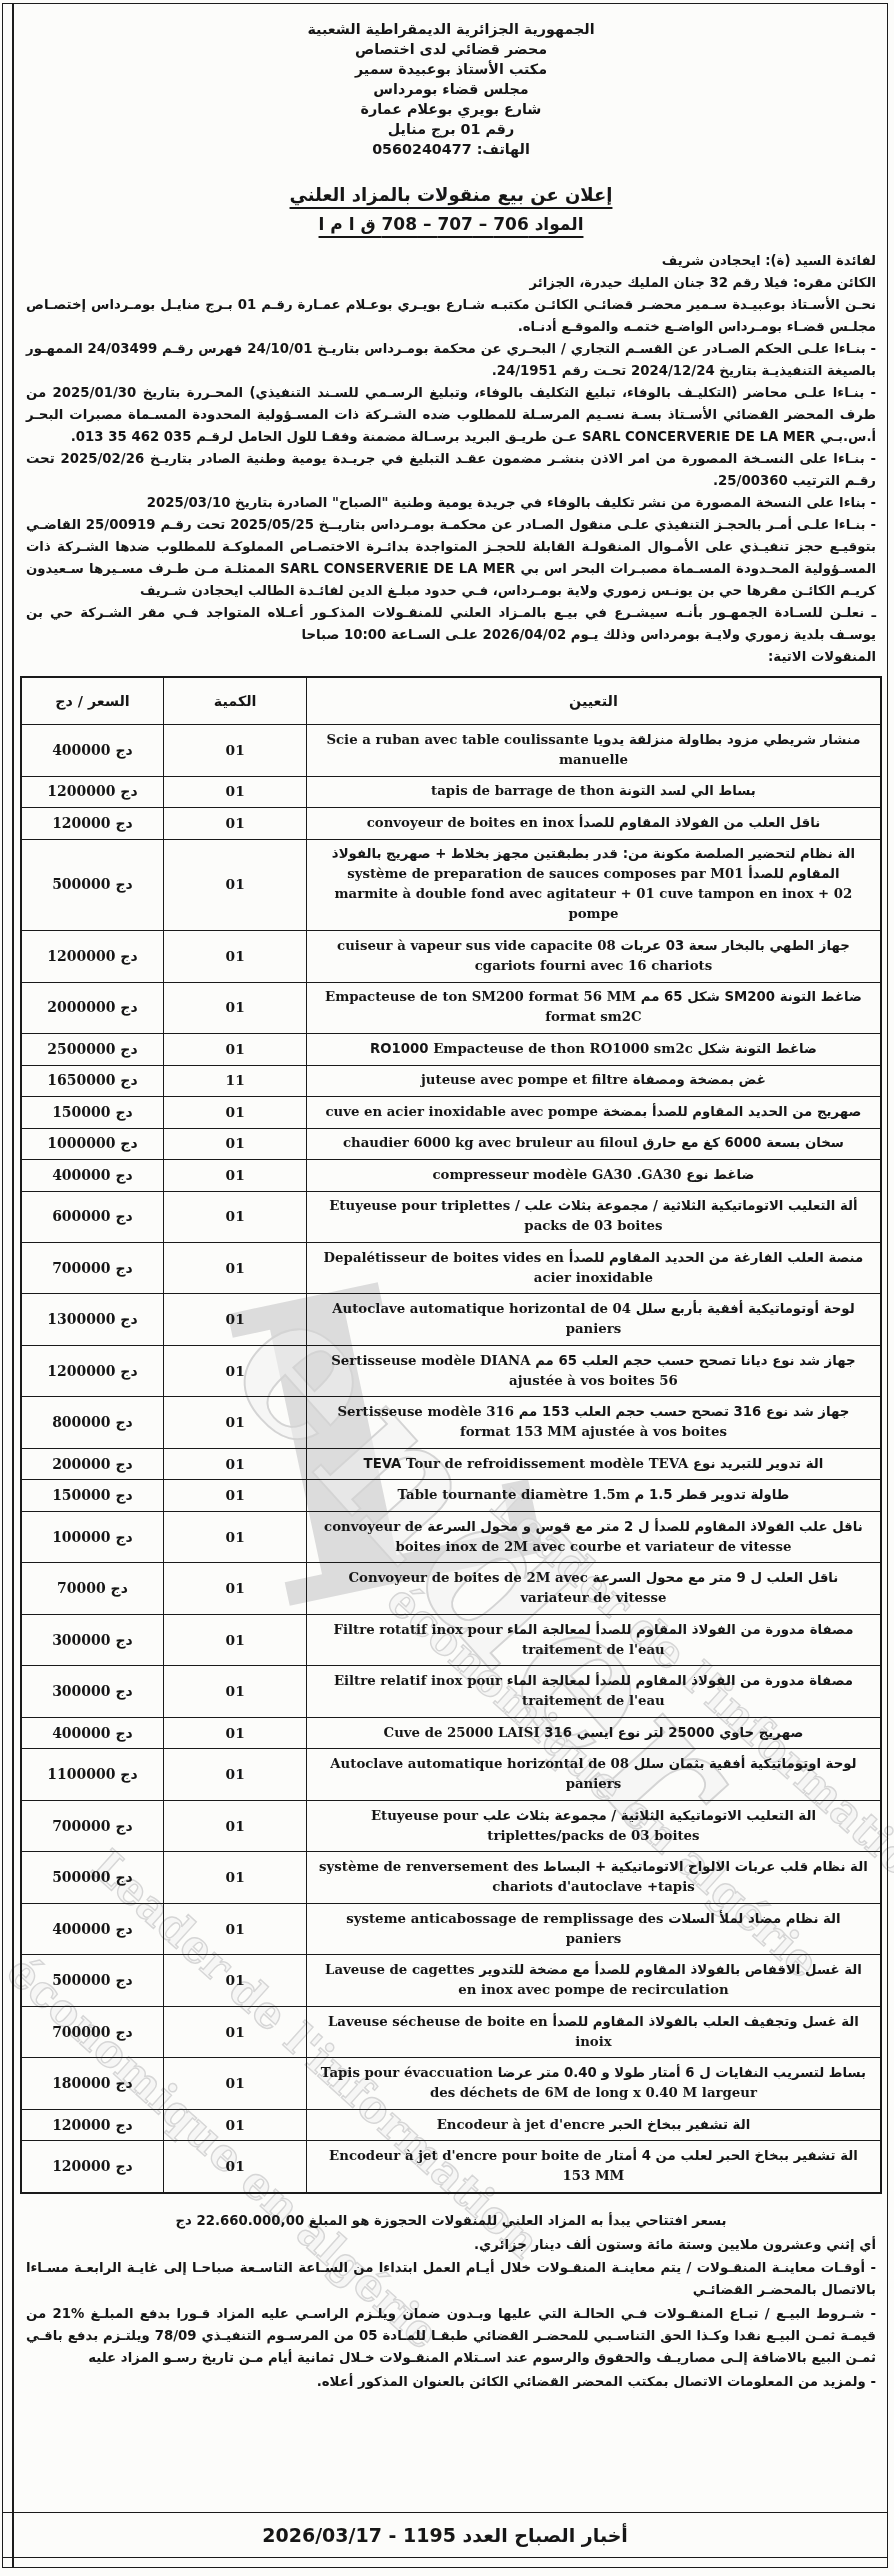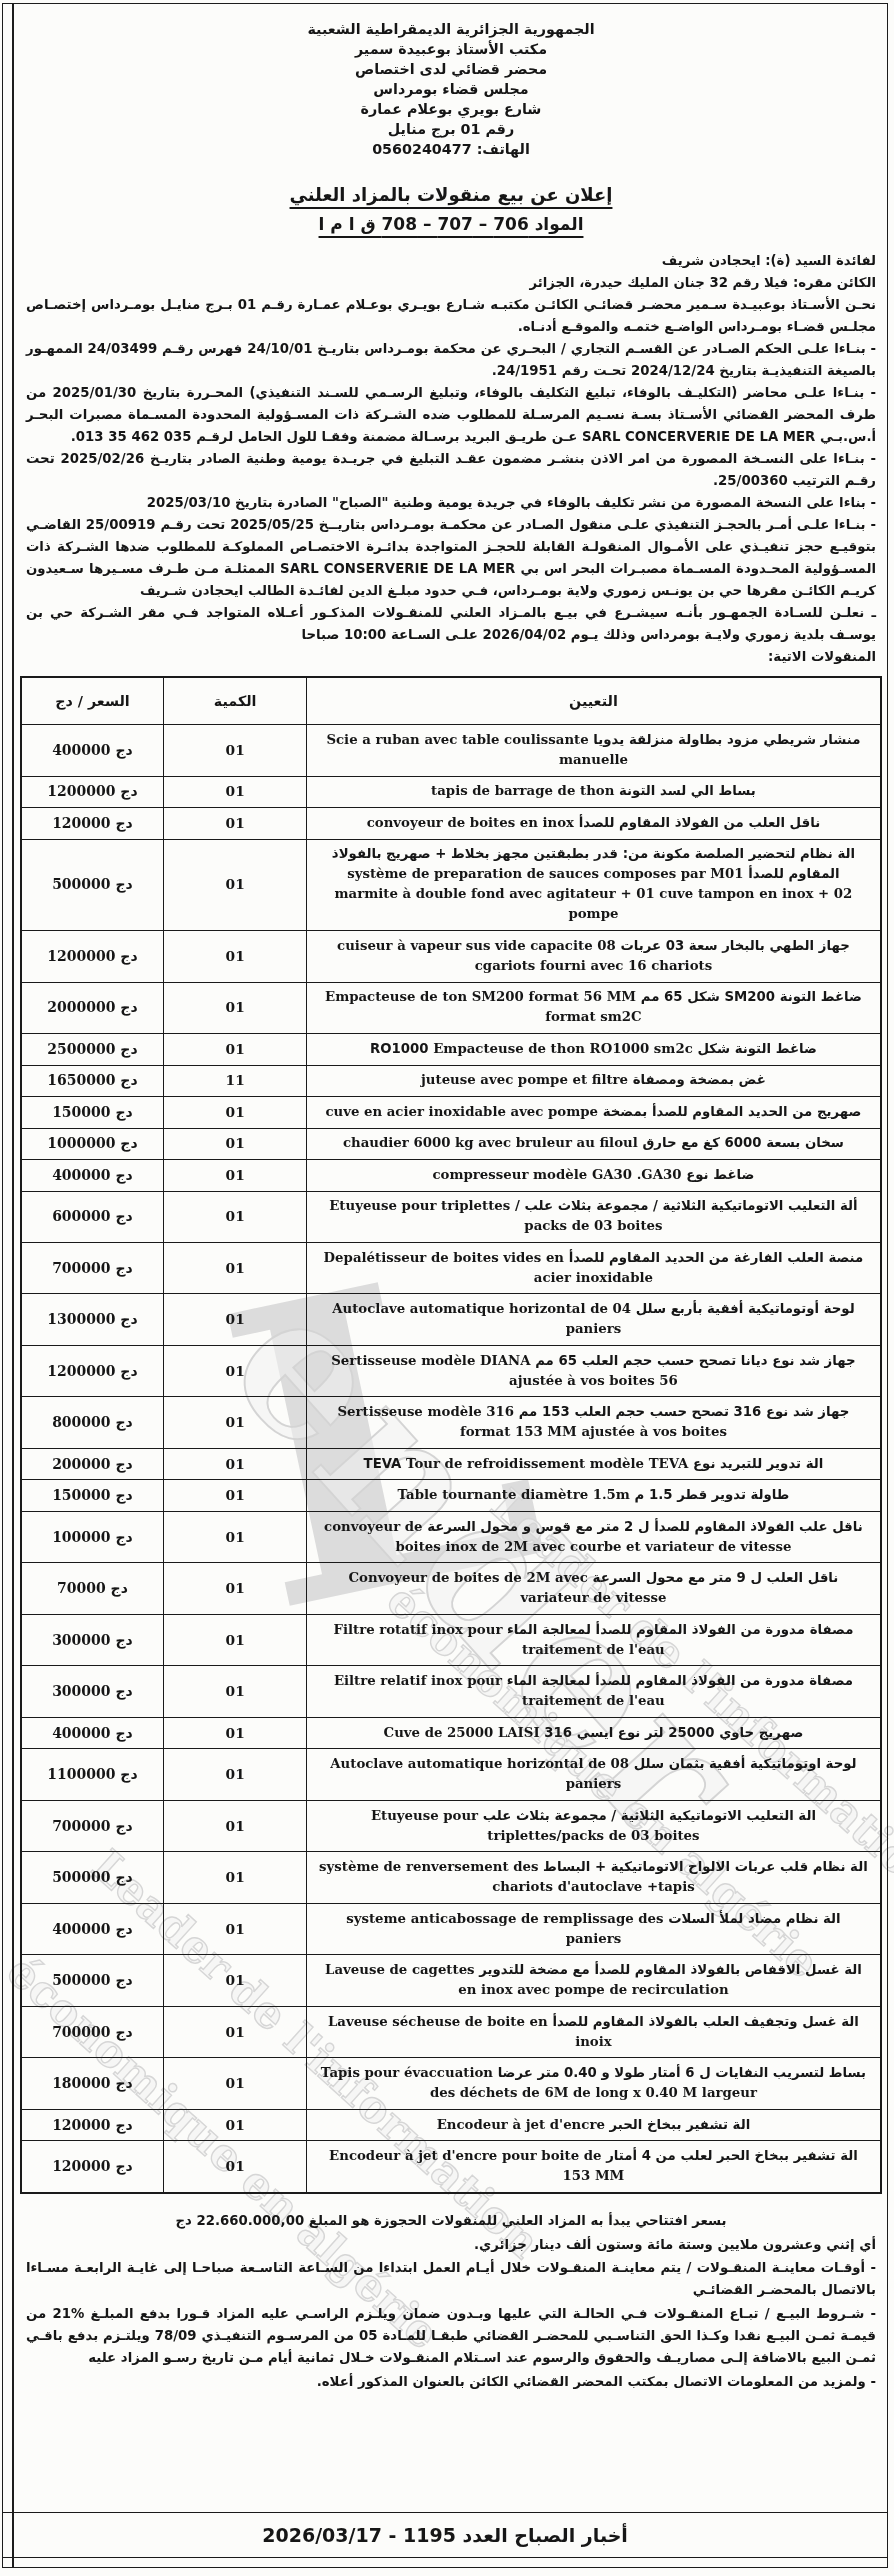--- a/index.html
+++ b/index.html
@@ -93,23 +93,23 @@
 
   <div class="frame"></div>
   <div class="frame-inner-left"></div>
 
   <div class="content">
 
     <div class="office-header">
 
         <div class="office-line">الجمهورية الجزائرية الديمقراطية الشعبية</div>
 
+        <div class="office-line">محضر قضائي لدى اختصاص</div>
+
         <div class="office-line">مكتب الأستاذ بوعبيدة سمير</div>
-
-        <div class="office-line">محضر قضائي لدى اختصاص</div>
 
         <div class="office-line">مجلس قضاء بومرداس</div>
 
         <div class="office-line">شارع بويري بوعلام عمارة</div>
 
         <div class="office-line">رقم 01 برج منايل</div>
 
         <div class="office-line">الهاتف: 0560240477</div>
       </div>
 

